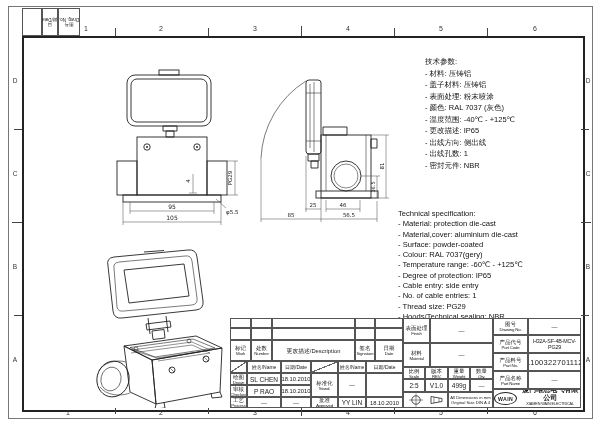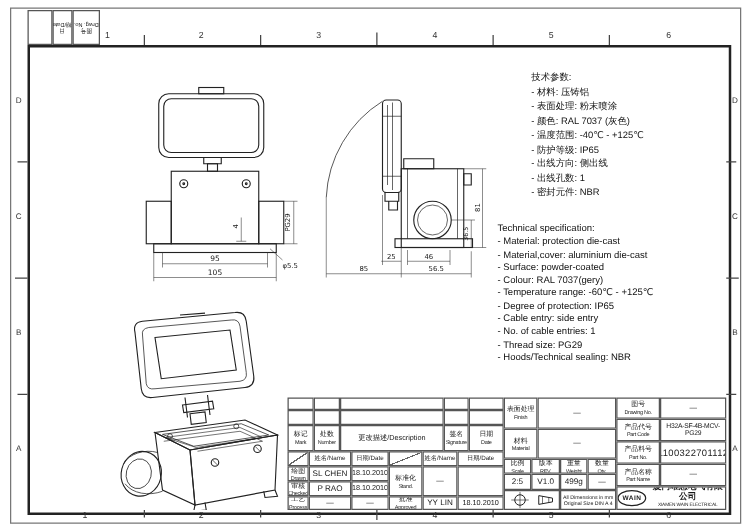--- a/index.html
+++ b/index.html
@@ -86,30 +86,31 @@
   <div class="abs tick" style="left:14px;top:129px;width:8px;height:1px;"></div>
   <div class="abs tick" style="left:12px;top:222px;width:10px;height:1px;"></div>
   <div class="abs tick" style="left:14px;top:315px;width:8px;height:1px;"></div>
   <div class="abs tick" style="left:581px;top:129px;width:8px;height:1px;"></div>
   <div class="abs tick" style="left:581px;top:222px;width:10px;height:1px;"></div>
   <div class="abs tick" style="left:581px;top:315px;width:8px;height:1px;"></div>
 
   <div class="abs spec" style="left:425px;top:56px;">
     <div>技术参数:</div>
     <div>- 材料: 压铸铝</div>
+    <div>- 盖子材料: 压铸铝</div>
     <div>- 表面处理: 粉末喷涂</div>
     <div>- 颜色: RAL 7037 (灰色)</div>
     <div>- 温度范围: -40℃ - +125℃</div>
-    <div>- 防护等级: IP65</div>
+    <div>- 更改描述: IP65</div>
     <div>- 出线方向: 侧出线</div>
     <div>- 出线孔数: 1</div>
     <div>- 密封元件: NBR</div>
   </div>
 
-  <div class="abs spec spec-en" style="left:398px;top:178px;">
+  <div class="abs spec spec-en" style="left:398px;top:209px;">
     <div>Technical specification:</div>
     <div>- Material: protection die-cast</div>
     <div>- Material,cover: aluminium die-cast</div>
     <div>- Surface: powder-coated</div>
     <div>- Colour: RAL 7037(gery)</div>
     <div>- Temperature range: -60℃ - +125℃</div>
     <div>- Degree of protection: IP65</div>
     <div>- Cable entry: side entry</div>
     <div>- No. of cable entries: 1</div>
     <div>- Thread size: PG29</div>

